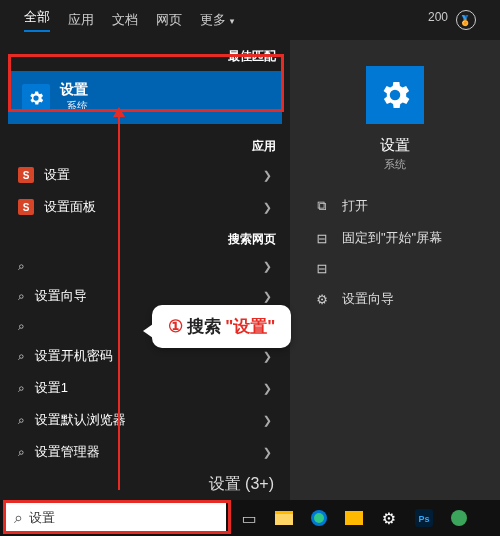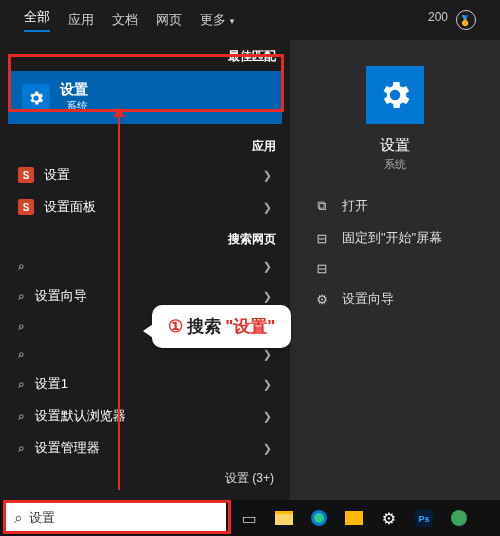--- a/index.html
+++ b/index.html
@@ -47,21 +47,21 @@
 }
 .list-item .chev { margin-left: auto; color: #aaa; font-size: 11px; }
 .list-item .dim { color: #888; font-size: 12px; }
 .s-icon {
   width: 16px; height: 16px; background: #d64527;
   color: #fff; font-size: 10px; display: flex;
   align-items: center; justify-content: center;
   border-radius: 2px; font-weight: bold;
 }
 .mag-icon { color: #ccc; font-size: 12px; }
-.footer-item { padding: 6px 16px; font-size: 12px; color: #ddd; cursor: pointer; }
+.footer-item { padding: 6px 16px; font-size: 16px; color: #ddd; cursor: pointer; }
 .big-icon {
   width: 58px; height: 58px; background: #0078d4;
   display: flex; align-items: center; justify-content: center;
   margin-top: 8px;
 }
 .right-title { margin-top: 12px; font-size: 15px; }
 .right-sub { font-size: 11px; color: #aaa; margin-top: 2px; margin-bottom: 18px; }
 .action-row {
   display: flex; align-items: center; gap: 12px;
   width: 100%; padding: 7px 6px; font-size: 13px;
@@ -172,20 +172,21 @@
       <span class="mag-icon">⌕</span>
       <span>设置向导</span>
       <span class="chev">❯</span>
     </div>
     <div class="list-item">
       <span class="mag-icon">⌕</span>
       <span class="chev">❯</span>
     </div>
     <div class="list-item">
       <span class="mag-icon">⌕</span>
+      <span>设置开机密码</span>
       <span class="chev">❯</span>
     </div>
     <div class="list-item">
       <span class="mag-icon">⌕</span>
       <span>设置1</span>
       <span class="chev">❯</span>
     </div>
     <div class="list-item">
       <span class="mag-icon">⌕</span>
       <span>设置默认浏览器</span>

